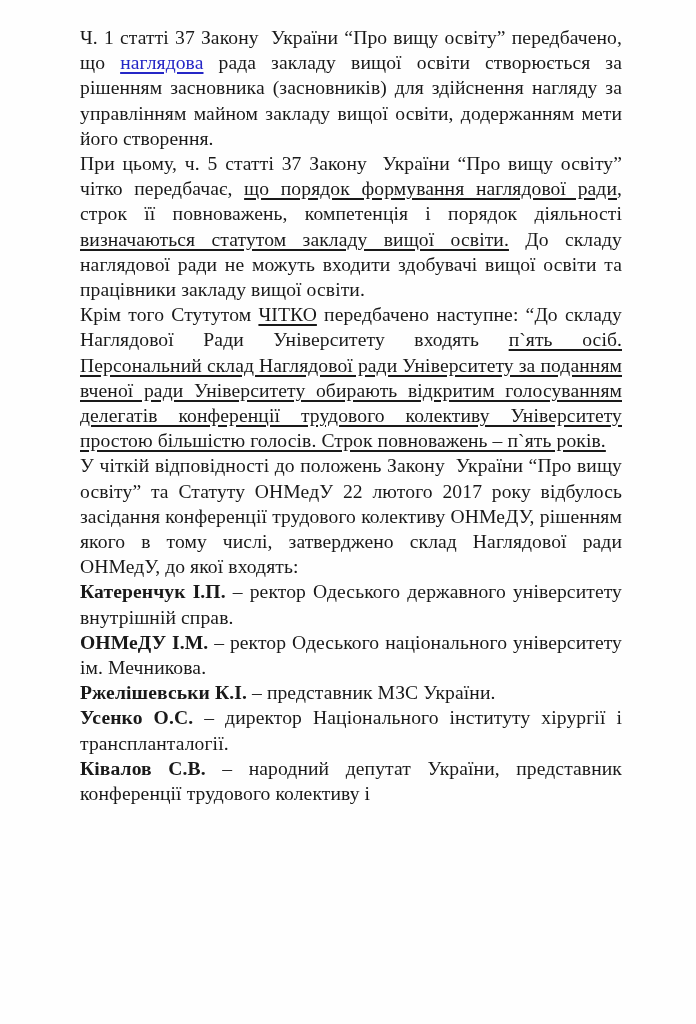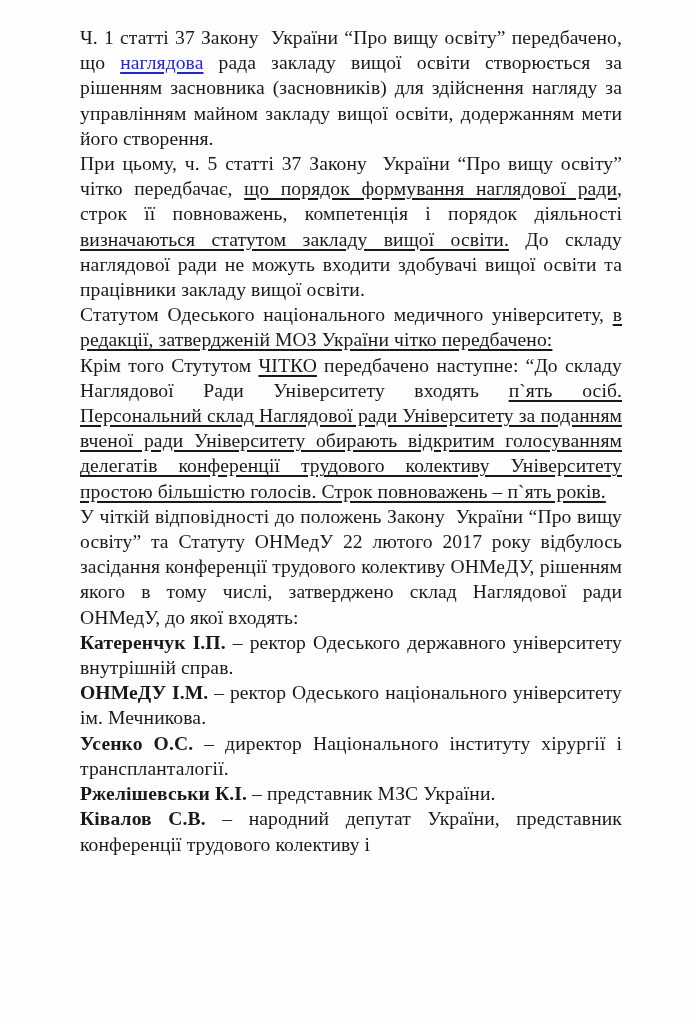--- a/index.html
+++ b/index.html
@@ -52,22 +52,21 @@
     cursor: pointer;
   }
 </style>
 </head>
 <body>
 
 <div class="page">
   <div class="doc">
       <p class="para"><span class="run-normal">Ч. 1 статті 37 Закону&nbsp; України “Про вищу освіту” передбачено, що </span><span class="run-link">наглядова</span><span class="run-normal"> рада закладу вищої освіти створюється за рішенням засновника (засновників) для здійснення нагляду за управлінням майном закладу вищої освіти, додержанням мети його створення.</span></p>
       <p class="para"><span class="run-normal">При цьому, ч. 5 статті 37 Закону&nbsp; України “Про вищу освіту” чітко передбачає, </span><span class="run-bold-underline">що порядок формування наглядової ради</span><span class="run-normal">, строк її повноважень, компетенція і порядок діяльності </span><span class="run-bold-underline">визначаються статутом закладу вищої освіти.</span><span class="run-normal"> До складу наглядової ради не можуть входити здобувачі вищої освіти та працівники закладу вищої освіти.</span></p>
-      <p class="para"><span class="run-normal">Статутом Одеського національного медичного університету, </span><span class="run-bold-underline">в редакції, затвердженій МОЗ України чітко передбачено:</span></p>
       <p class="para"><span class="run-normal">Крім того Стутутом </span><span class="run-bold-underline">ЧІТКО</span><span class="run-normal"> передбачено наступне: “До складу Наглядової Ради Університету входять </span><span class="run-bold-underline">п`ять осіб. Персональний склад Наглядової ради Університету за поданням вченої ради Університету обирають відкритим голосуванням делегатів конференції трудового колективу Університету простою більшістю голосів. Строк повноважень – п`ять років.</span></p>
       <p class="para"><span class="run-normal">У чіткій відповідності до положень Закону&nbsp; України “Про вищу освіту” та Статуту ОНМедУ 22 лютого 2017 року відбулось засідання конференції трудового колективу ОНМеДУ, рішенням якого в тому числі, затверджено склад Наглядової ради ОНМедУ, до якої входять:</span></p>
       <p class="para"><span class="run-bold">Катеренчук І.П.</span><span class="run-normal"> – ректор Одеського державного університету внутрішній справ.</span></p>
       <p class="para"><span class="run-bold">ОНМеДУ І.М.</span><span class="run-normal"> – ректор Одеського національного університету ім. Мечникова.</span></p>
+      <p class="para"><span class="run-bold">Ржелішевськи К.І.</span><span class="run-normal"> – представник МЗС України.</span></p>
       <p class="para"><span class="run-bold">Усенко О.С.</span><span class="run-normal"> – директор Національного інституту хірургії і транспланталогії.</span></p>
-      <p class="para"><span class="run-bold">Ржелішевськи К.І.</span><span class="run-normal"> – представник МЗС України.</span></p>
       <p class="para"><span class="run-bold">Ківалов С.В.</span><span class="run-normal"> – народний депутат України, представник конференції трудового колективу і</span></p>
     </div>
 </div>
 
 </body></html>

